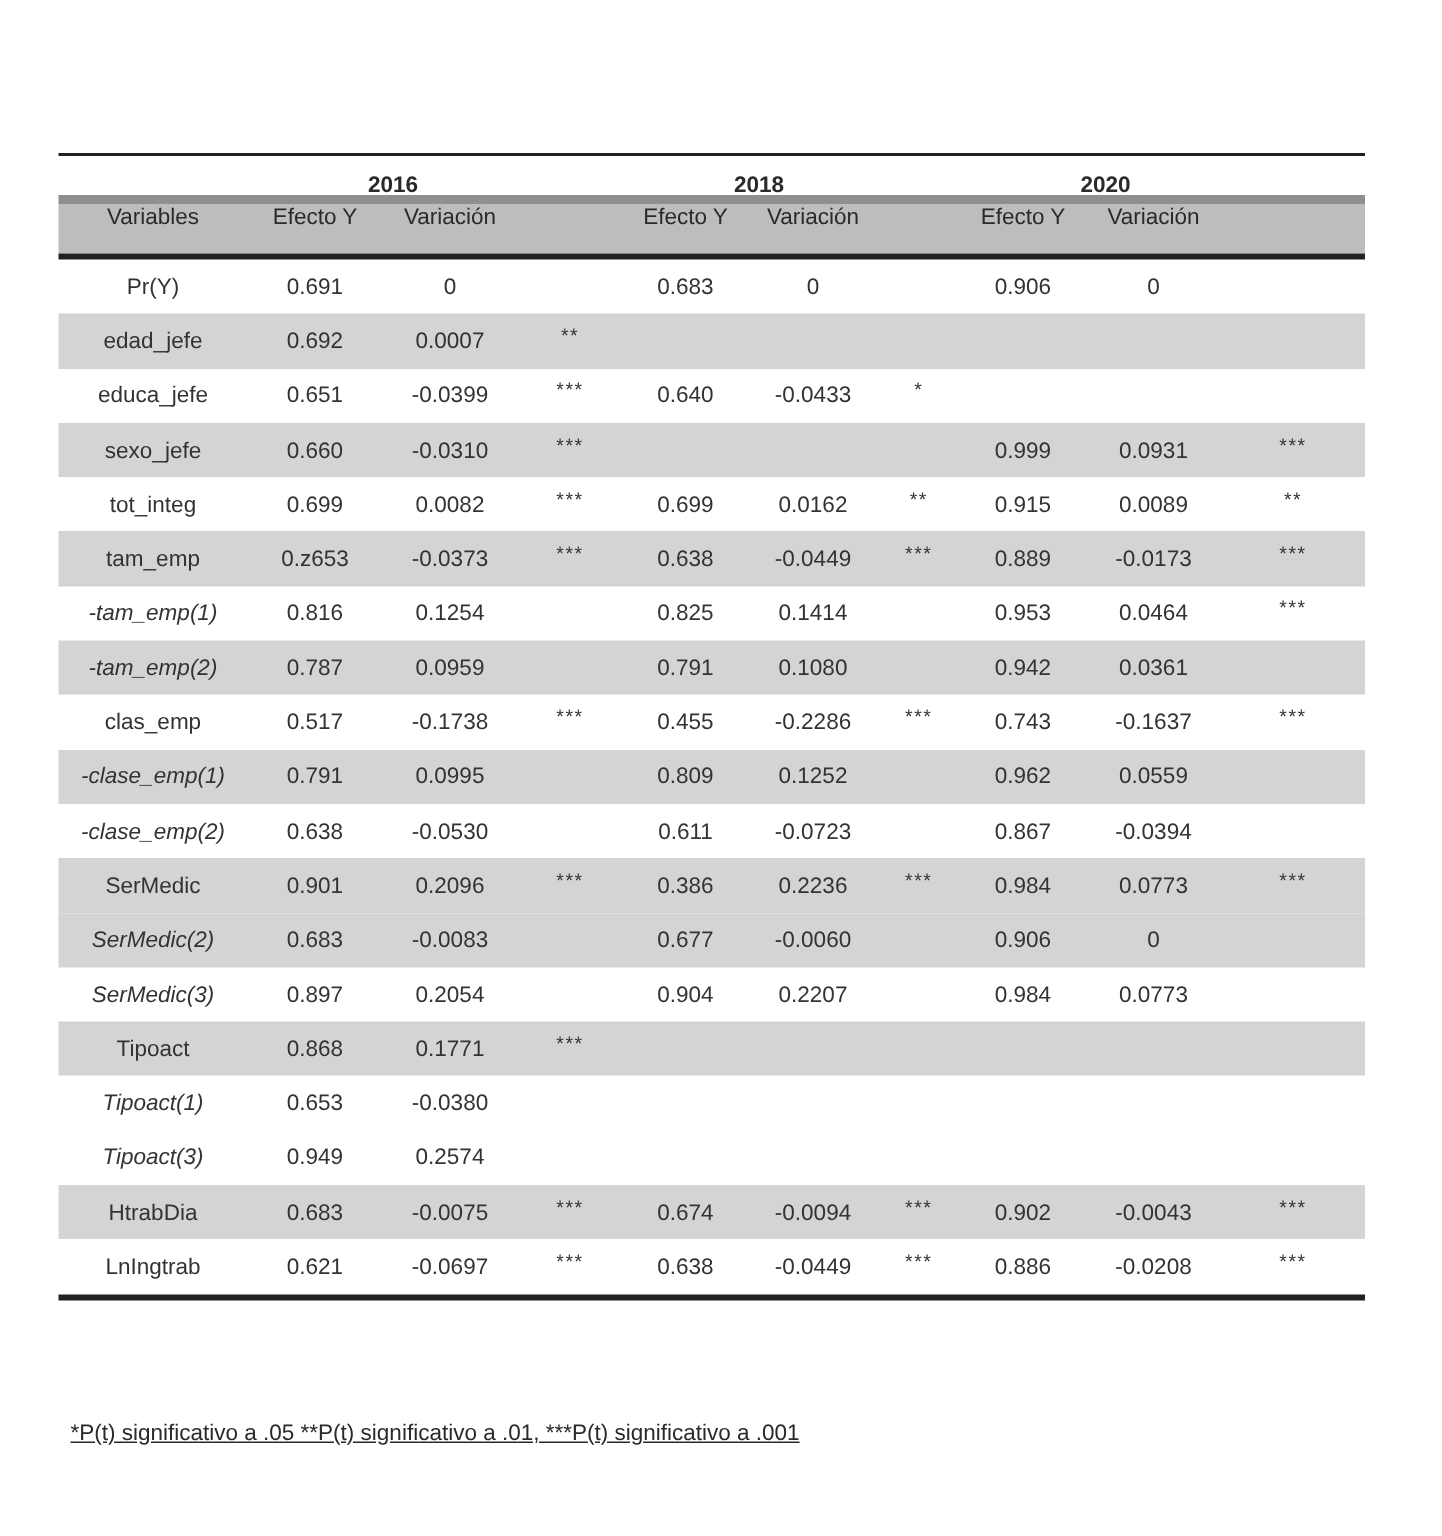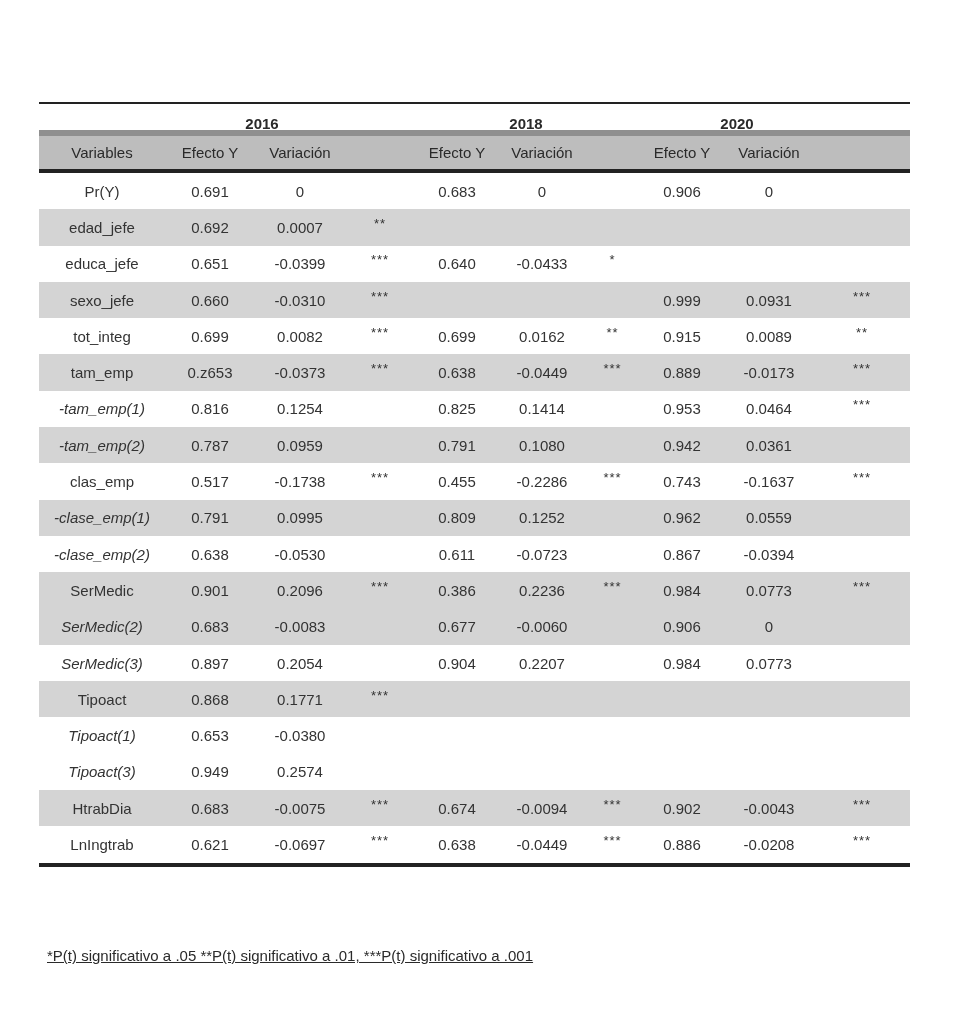--- a/index.html
+++ b/index.html
@@ -2,21 +2,21 @@
 <html><head>
 <meta charset="utf-8">
 <style>
   html, body { margin: 0; padding: 0; background: #ffffff; }
   body { width: 961px; height: 1024px; position: relative; font-family: "Liberation Sans", "DejaVu Sans", sans-serif; color: #2a2a2a; }
   .table-wrap { position: absolute; left: 39px; top: 102px; width: 871px; }
   .top-rule { height: 2px; background: #222; }
   .year-row { height: 26px; display: flex; align-items: center; font-weight: bold; font-size: 15px; color: #2a2a2a; position: relative; }
   .year-row span { position: absolute; transform: translateX(-50%); top: 11px; }
   .gray-band { height: 6px; background: #8f8f8f; }
-  .head-row { height: 33px; background: #bdbdbd; display: flex; align-items: center; font-size: 15px; color: #2a2a2a; }
+  .head-row { height: 33px; background: #bdbdbd; display: flex; font-size: 15px; color: #2a2a2a; }
   .thick-rule { height: 4px; background: #222; }
   .row { height: 36.3px; display: flex; align-items: center; font-size: 15px; color: #333; }
   .row.shade { background: #d4d4d4; justify-content: space-between; }
   .c { text-align: center; flex: none; }
   .c0 { width: 126px; }
   .c1 { width: 90px; }
   .c2 { width: 90px; }
   .c3 { width: 70px; }
   .c4 { width: 84px; }
   .c5 { width: 86px; }
@@ -29,21 +29,21 @@
   .bottom-rule { height: 4px; background: #222; }
   .notes { position: absolute; left: 47px; top: 944px; font-size: 15px; color: #2a2a2a; line-height: 24px; text-decoration: underline; }
 </style>
 </head>
 <body>
 
 <div class="table-wrap">
   <div class="top-rule"></div>
   <div class="year-row">
     <span style="left:223px">2016</span>
-    <span style="left:487px">2018</span>
+    <span style="left:467px">2018</span>
     <span style="left:698px">2020</span>
   </div>
   <div class="gray-band"></div>
   <div class="head-row">
     <div class="c c0">Variables</div>
     <div class="c c1">Efecto Y</div>
     <div class="c c2">Variación</div>
     <div class="c c3"></div>
     <div class="c c4">Efecto Y</div>
     <div class="c c5">Variación</div>

